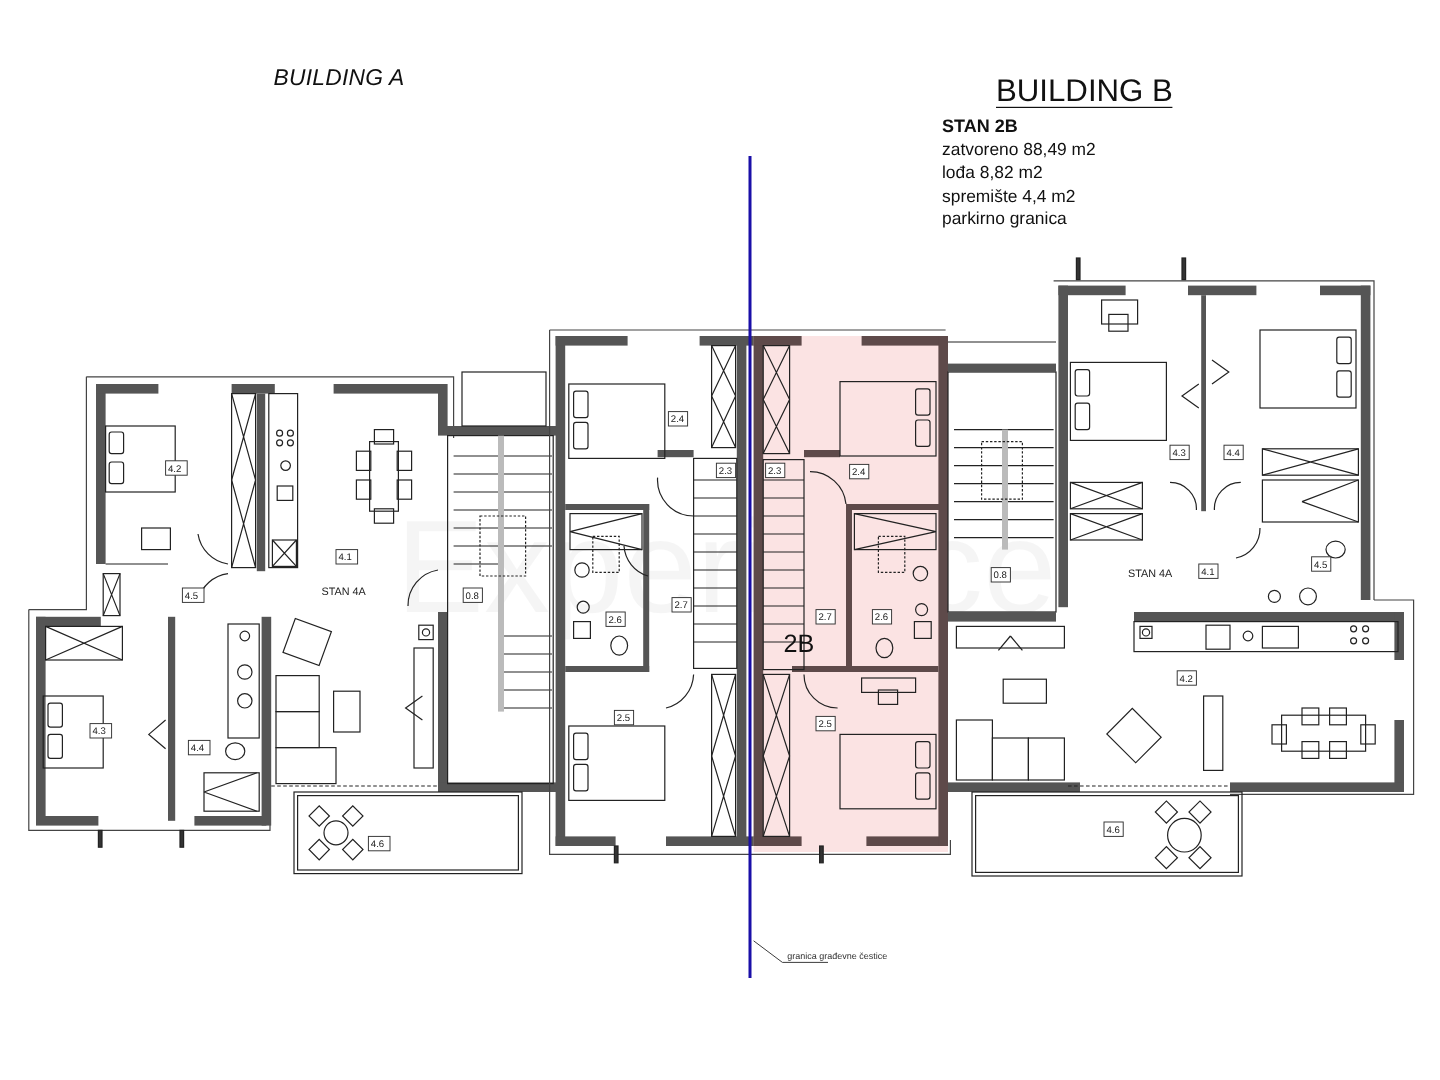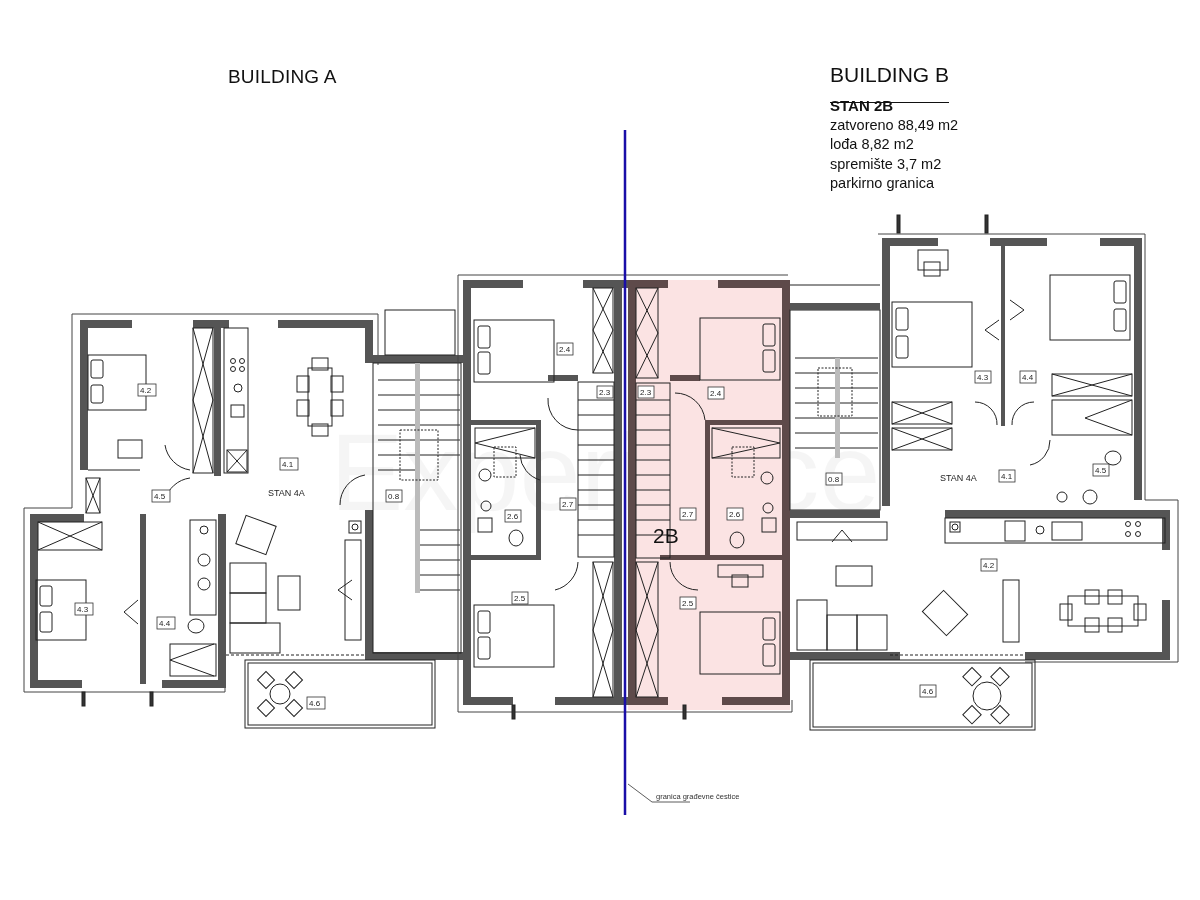--- a/index.html
+++ b/index.html
@@ -1,39 +1,39 @@
 <!DOCTYPE html>
 <html><head>
 <meta charset="utf-8">
 <style>
   html, body { margin:0; padding:0; background:#ffffff; }
   body { width:1200px; height:900px; position:relative; overflow:hidden;
          font-family:"Liberation Sans", sans-serif; color:#111; }
-  .title-a { position:absolute; left:228px; top:66px; font-size:19px; letter-spacing:0.2px; }
-  .title-b { position:absolute; left:830px; top:62px; font-size:21px; border-bottom:1.5px solid #111; line-height:26px; padding-bottom:14px; }
-  .info { position:absolute; left:830px; top:96px; font-size:14.5px; line-height:19.5px; }
+  .title-a { position:absolute; left:228px; top:55px; font-size:19px; letter-spacing:0.2px;font-style:italic; }
+  .title-b { position:absolute; left:830px; top:62px; font-size:26px; border-bottom:1.5px solid #111; line-height:26px; padding-bottom:1px; }
+  .info { position:absolute; left:785px; top:96px; font-size:14.5px; line-height:19.5px; }
   .info .unit { font-weight:bold; font-size:15px; }
   svg.plan { position:absolute; left:0; top:0; }
   .lbl { font-family:"Liberation Sans", sans-serif; font-size:8px; fill:#222; }
   .room-tag rect { fill:#fff; stroke:#333; stroke-width:0.8; }
   .stan { font-size:9px; fill:#222; }
   .big2b { font-size:21px; fill:#111; }
   .note { font-size:7.5px; fill:#333; }
   .watermark { font-size:110px; fill:#000; opacity:0.035; font-family:"Liberation Sans", sans-serif; }
 </style>
 </head>
 <body>
 
 <div class="title-a">BUILDING A</div>
 <div class="title-b">BUILDING B</div>
 <div class="info">
   <div class="unit">STAN 2B</div>
   <div>zatvoreno 88,49 m2</div>
   <div>lođa 8,82 m2</div>
-  <div>spremište 3,7 m2</div>
+  <div>spremište 4,4 m2</div>
   <div>parkirno granica</div>
 </div>
 
 <svg class="plan" width="1200" height="900" viewBox="0 0 1200 900" xmlns="http://www.w3.org/2000/svg">
 
   <text class="watermark" x="330" y="510">Experience</text>
 
   <rect x="628" y="280" width="162" height="430" fill="#fbe3e3"></rect>
 
   <g fill="none" stroke="#222" stroke-width="1">

